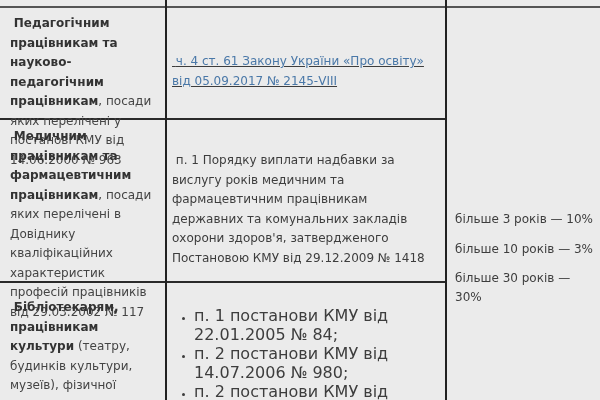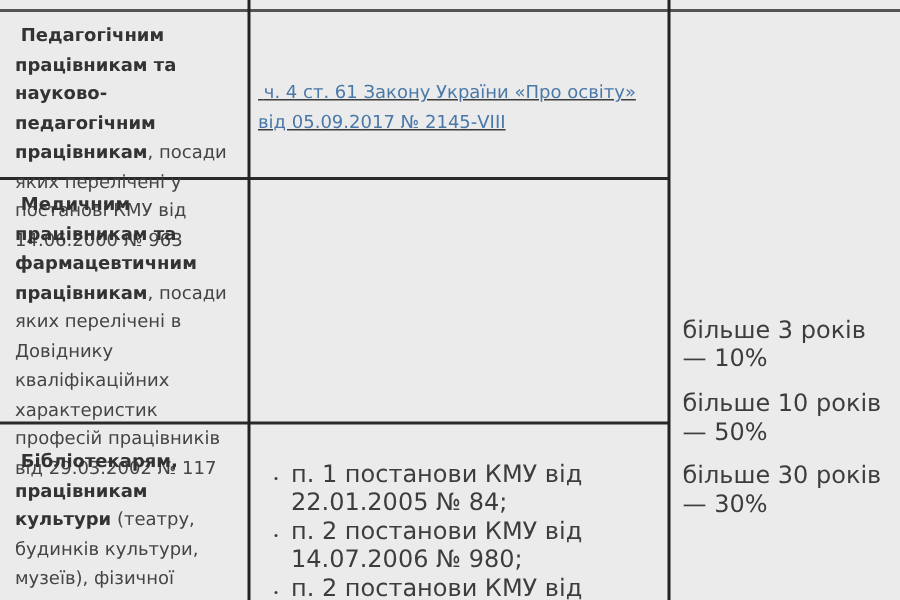--- a/index.html
+++ b/index.html
@@ -23,21 +23,21 @@
 
   .cell { position: absolute; font-size: 12px; line-height: 19.5px; }
   .cat { left: 10px; width: 150px; }
   .cat b { font-weight: bold; color: #333; }
   .cat .plain { color: #444; }
   .law { left: 172px; width: 268px; color: #3d3d3d; }
   .law a { color: #4a78a8; text-decoration: none; }
   .law ul { margin: 0; padding-left: 22px; list-style: disc; }
   .law ul li { line-height: 19px; font-size: 16px; }
   .law ul li::marker { font-size: 9px; }
-  .rate { left: 455px; width: 140px; color: #3d3d3d; font-size: 16px; }
+  .rate { left: 455px; width: 140px; color: #3d3d3d; font-size: 12px; }
   .rate p { margin: 0 0 10.5px 0; line-height: 19px; }
 </style>
 </head>
 <body>
 
 <div class="table">
   <div class="hline top"></div>
   <div class="hline r1"></div>
   <div class="hline r2"></div>
   <div class="vline c1"></div>
@@ -46,31 +46,34 @@
   <div class="cell cat" style="top:14px;">
     &nbsp;<b>Педагогічним працівникам та науково-педагогічним працівникам</b><span class="plain">, посади яких перелічені у постанові КМУ від 14.06.2000 № 963</span>
   </div>
   <div class="cell law" style="top:52px;text-decoration:underline;">
     &nbsp;<a href="#">ч. 4 ст. 61 Закону України «Про освіту» від 05.09.2017 № 2145-VIII</a>
   </div>
 
   <div class="cell cat" style="top:127px;">
     &nbsp;<b>Медичним працівникам та фармацевтичним працівникам</b><span class="plain">, посади яких перелічені в Довіднику кваліфікаційних характеристик професій працівників від 29.03.2002 № 117</span>
   </div>
+  <div class="cell law" style="top:151px;">
+    &nbsp;<span>п. 1 Порядку виплати надбавки за вислугу років медичним та фармацевтичним працівникам державних та комунальних закладів охорони здоров'я, затвердженого Постановою КМУ від 29.12.2009 № 1418</span>
+  </div>
 
   <div class="cell cat" style="top:298px;">
     &nbsp;<b>Бібліотекарям, працівникам культури</b><span class="plain"> (театру, будинків культури, музеїв), фізичної культури і спорту</span>
   </div>
   <div class="cell law" style="top:306px;">
     <ul>
       <li>п. 1 постанови КМУ від 22.01.2005 № 84;</li>
       <li>п. 2 постанови КМУ від 14.07.2006 № 980;</li>
       <li>п. 2 постанови КМУ від 09.12.2015 № 1026;</li>
 
     </ul>
   </div>
 
   <div class="cell rate" style="top:210px;">
     <p>більше 3 років — 10%</p>
-    <p>більше 10 років — 50%</p>
+    <p>більше 10 років — 3%</p>
     <p>більше 30 років — 30%</p>
   </div>
 </div>
 
 </body></html>

